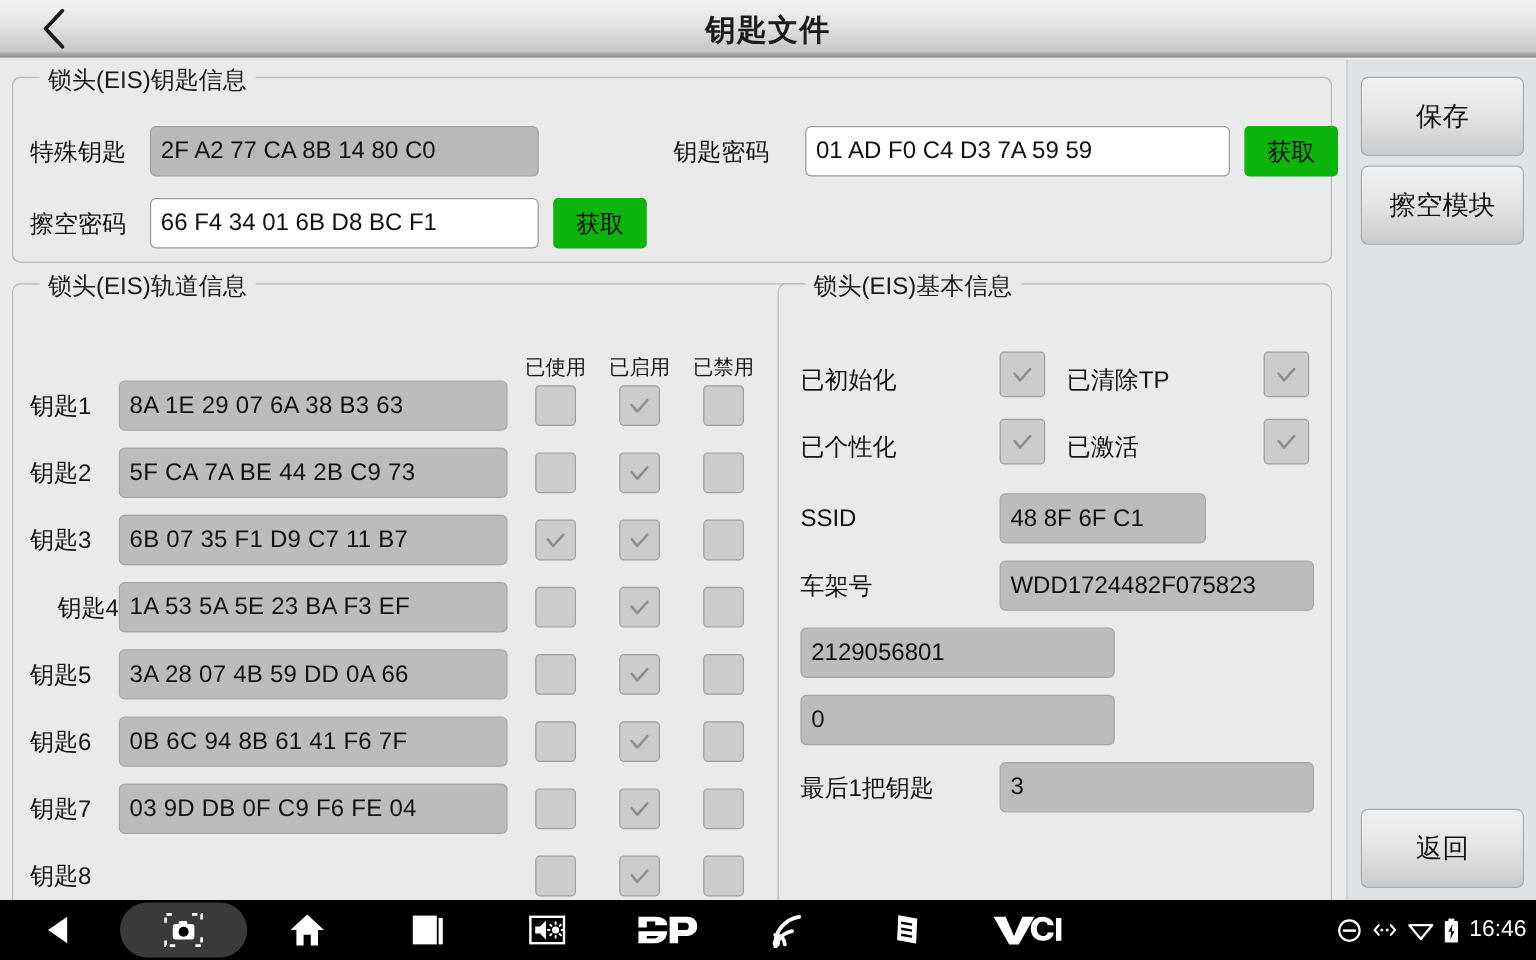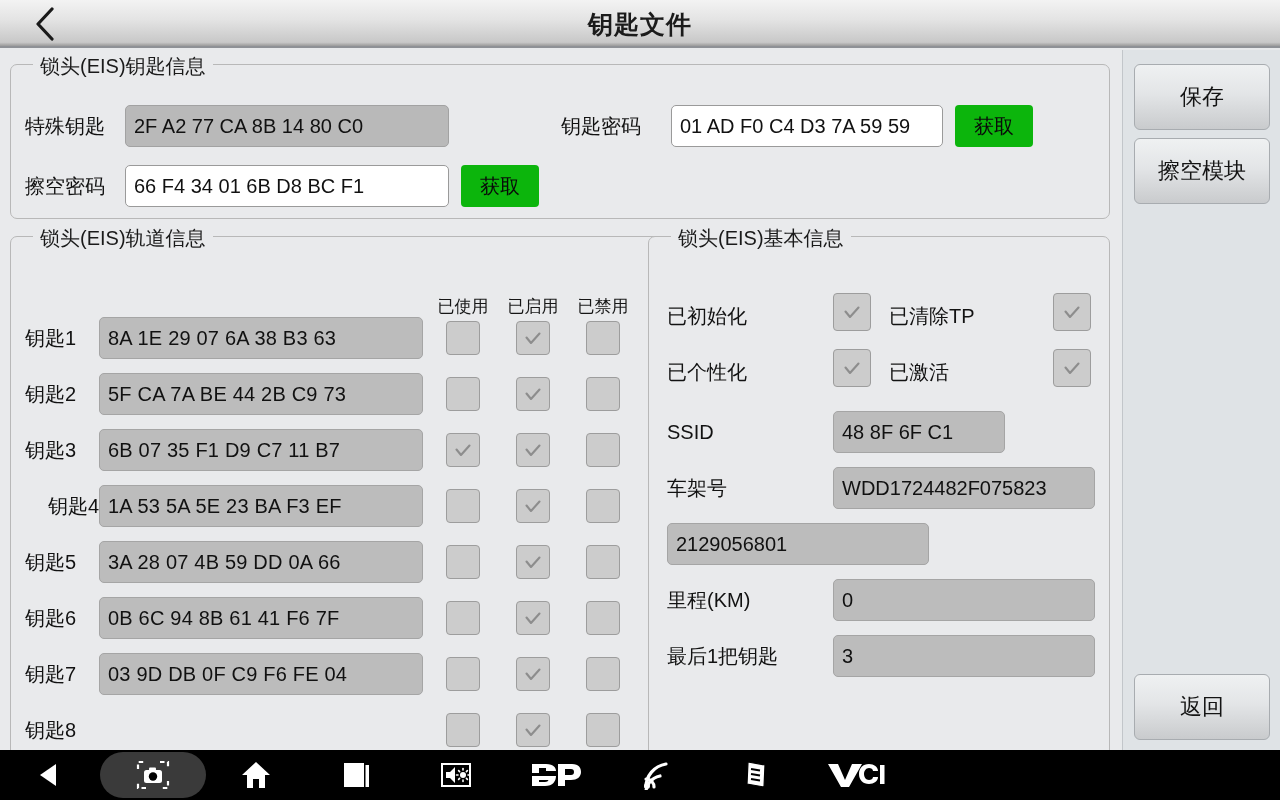--- a/index.html
+++ b/index.html
@@ -191,21 +191,21 @@
     <div class="group" id="group-key-info">
       <div class="group-title">锁头(EIS)钥匙信息</div>
 
       <div class="row" style="left:14px; top:40px;">
         <span class="lbl" style="width:100px;">特殊钥匙</span>
         <span class="field ro" style="width:324px;">2F  A2  77  CA  8B  14  80  C0</span>
       </div>
 
       <div class="row" style="left:550px; top:40px;">
         <span class="lbl" style="width:110px;">钥匙密码</span>
-        <span class="field rw" style="width:272px;">01  AD  F0  C4  D3  7A  59  59</span>
+        <span class="field rw" style="width:354px;">01  AD  F0  C4  D3  7A  59  59</span>
         <button class="btn-green" style="margin-left:12px;">获取</button>
       </div>
 
       <div class="row" style="left:14px; top:100px;">
         <span class="lbl" style="width:100px;">擦空密码</span>
         <span class="field rw" style="width:324px;">66  F4  34  01  6B  D8  BC  F1</span>
         <button class="btn-green" style="margin-left:12px;">获取</button>
       </div>
     </div>
 
@@ -401,21 +401,20 @@
             <span class="field ro2" style="width: 172px;">48  8F  6F  C1</span>
           </div>
           <div class="binfo-row" style="top: 228px;">
             <span class="lbl" style="width: 166px;">车架号</span>
             <span class="field ro2" style="width: 262px;">WDD1724482F075823</span>
           </div>
           <div class="binfo-row" style="top: 284px;">
             <span class="field ro2" style="width: 262px;">2129056801</span>
           </div>
           <div class="binfo-row" style="top: 340px;">
-            <span class="lbl" style="width: 166px;">里程(KM)</span>
             <span class="field ro2" style="width: 262px;">0</span>
           </div>
           <div class="binfo-row" style="top: 396px;">
             <span class="lbl" style="width: 166px;">最后1把钥匙</span>
             <span class="field ro2" style="width: 262px;">3</span>
           </div>
         </div>
     </div>
 
   </div>
@@ -510,16 +509,39 @@
     </div>
 
     <div class="navitem" style="width:100px;">
       <svg width="60" height="30" viewBox="0 0 60 30">
         <path d="M2 4 L12 4 L19 20 L26 4 L36 4 L23 27 L15 27 Z" fill="#fff"></path>
         <path d="M47 11 C47 9 45 8 43 8 C40 8 38 11 38 14 C38 17 40 20 43 20 C45 20 47 19 47 17 L52 17 C52 21 48 24 43 24 C37 24 33 20 33 14 C33 8 37 4 43 4 C48 4 52 7 52 11 Z" fill="#fff"></path>
         <rect x="54" y="5" width="4.5" height="19" fill="#fff"></rect>
       </svg>
     </div>
 
+    <div class="statusarea">
+      <svg width="21" height="21" viewBox="0 0 21 21">
+        <circle cx="10.5" cy="10.5" r="8.5" fill="none" stroke="#fff" stroke-width="1.8"></circle>
+        <rect x="5" y="9.5" width="11" height="2" fill="#fff"></rect>
+      </svg>
+      <svg width="22" height="16" viewBox="0 0 22 16">
+        <g stroke="#fff" stroke-width="1.7" fill="none" stroke-linecap="round" stroke-linejoin="round">
+          <path d="M6 4 L2.5 8 L6 12"></path>
+          <path d="M16 4 L19.5 8 L16 12"></path>
+        </g>
+        <circle cx="8.5" cy="8" r="1.3" fill="#fff"></circle>
+        <circle cx="13" cy="8" r="1.3" fill="#fff"></circle>
+      </svg>
+      <svg width="22" height="18" viewBox="0 0 22 18">
+        <path d="M1.5 5 L11 16.5 L20.5 5 Z" fill="none" stroke="#fff" stroke-width="1.9" stroke-linejoin="round"></path>
+      </svg>
+      <svg width="13" height="21" viewBox="0 0 13 21">
+        <rect x="4" y="0.5" width="5" height="2" fill="#fff"></rect>
+        <rect x="1" y="2.5" width="11" height="18" rx="1.2" fill="#fff"></rect>
+        <path d="M7.5 5 L4 11.5 L6.3 11.5 L5.5 18 L9 11 L6.7 11 Z" fill="#000"></path>
+      </svg>
+      <span class="clock">16:46</span>
+    </div>
 
   </div>
 
 </div>
 
 </body></html>

